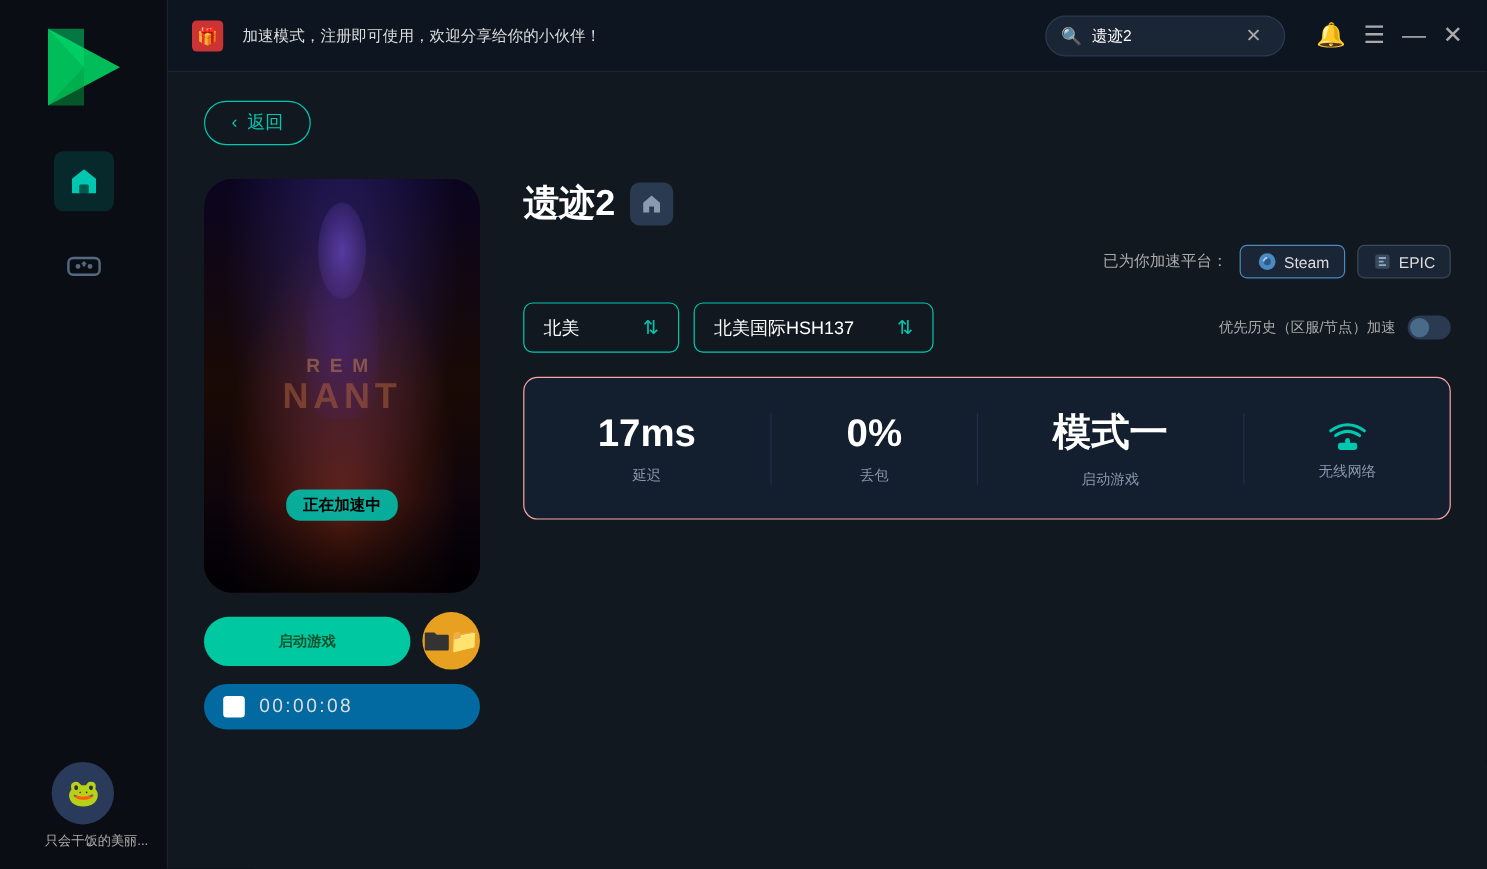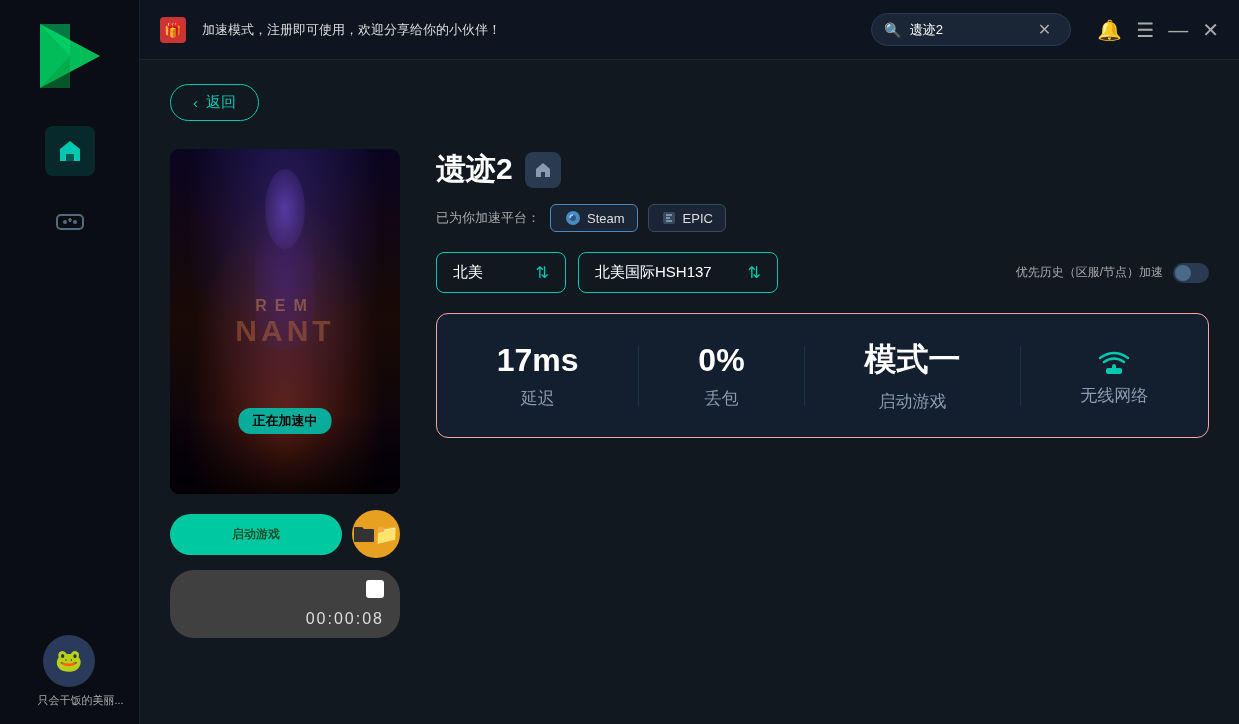--- a/index.html
+++ b/index.html
@@ -182,21 +182,21 @@
 
     
     .game-cover-wrap {
       position: relative;
       width: 230px;
       flex-shrink: 0;
     }
     .game-cover {
       width: 230px;
       height: 345px;
-      border-radius: 9px;
+      border-radius: 24px;
       background: linear-gradient(160deg, #1a0a2e 0%, #2a1a0a 30%, #3a1505 60%, #1a0810 100%);
       overflow: hidden;
       position: relative;
       display: flex;
       align-items: center;
       justify-content: center;
     }
     .game-cover-art {
       width: 100%;
       height: 100%;
@@ -271,27 +271,26 @@
       align-items: center;
       justify-content: center;
       font-size: 20px;
       cursor: pointer;
       flex-shrink: 0;
     }
 
     
     .timer-bar {
       margin-top: 12px;
-      background: #404040;
+      background: #0369a1;
       border-radius: 24px;
       padding: 10px 16px;
       display: flex;
-      align-items: flex-end;
+      align-items: center;
       gap: 12px;
-      flex-direction: column;
     }
     .timer-stop {
       width: 18px;
       height: 18px;
       background: #fff;
       border-radius: 3px;
       flex-shrink: 0;
     }
     .timer-text {
       font-size: 16px;
@@ -324,20 +323,21 @@
       justify-content: center;
       cursor: pointer;
       font-size: 16px;
     }
 
     .platform-row {
       display: flex;
       align-items: center;
       gap: 10px;
       margin-bottom: 20px;
+      justify-content: flex-end;
     }
     .platform-label {
       font-size: 13px;
       color: #aaa;
     }
     .platform-badge {
       display: flex;
       align-items: center;
       gap: 6px;
       background: #1a2535;
@@ -422,21 +422,21 @@
       flex-direction: column;
       align-items: center;
       gap: 8px;
     }
     .stat-value {
       font-size: 32px;
       font-weight: bold;
       color: #fff;
     }
     .stat-label {
-      font-size: 17px;
+      font-size: 12px;
       color: #8a9ab0;
     }
     .stat-divider {
       width: 1px;
       height: 60px;
       background: #1e3048;
     }
     .wifi-icon {
       display: flex;
       flex-direction: column;

